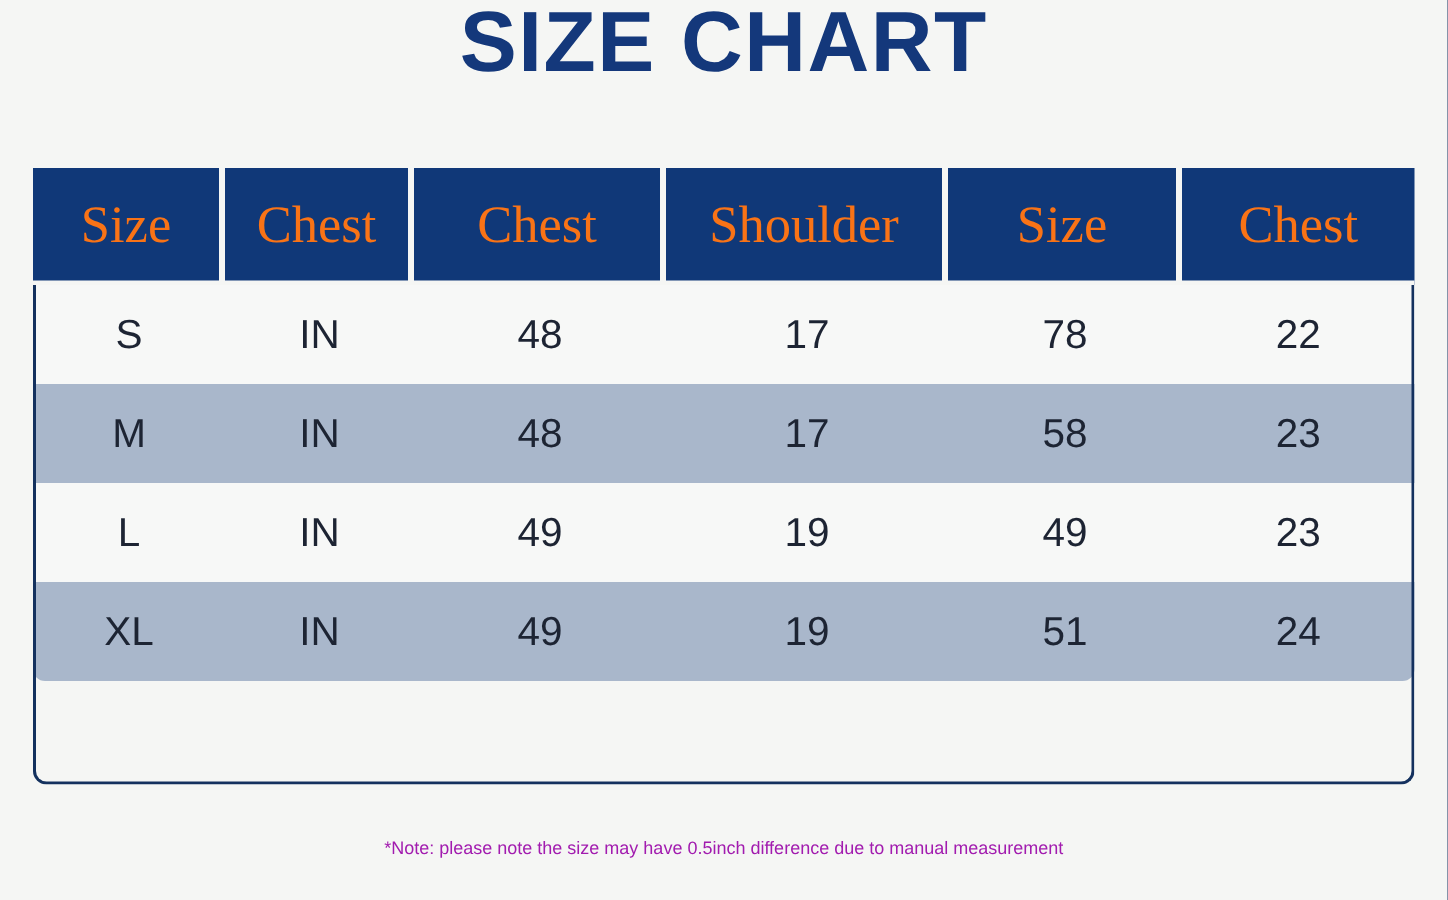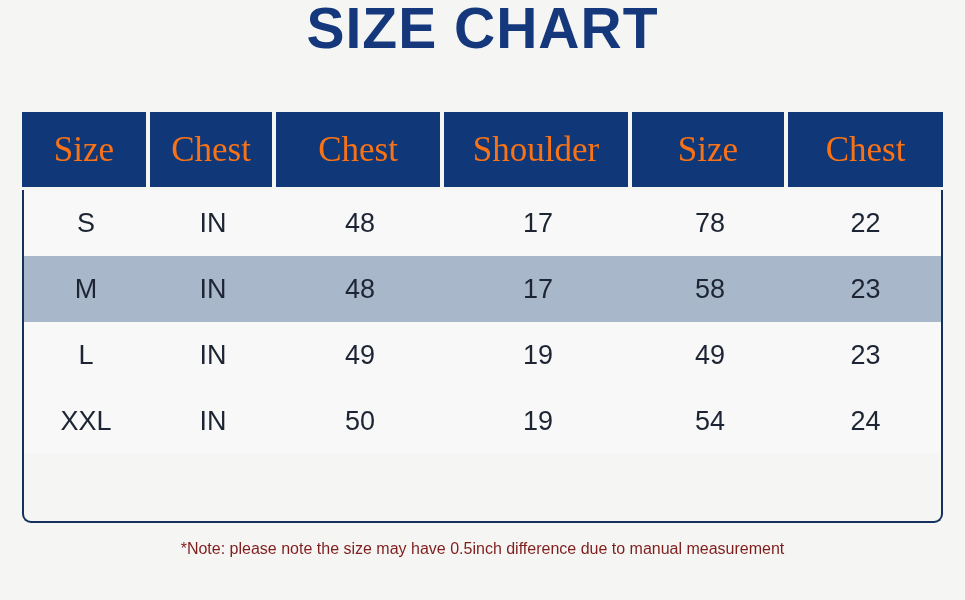--- a/index.html
+++ b/index.html
@@ -101,25 +101,25 @@
   }
 
   tbody tr:first-child td:first-child { }
   tbody tr:last-child td:first-child { border-bottom-left-radius: 8px; }
   tbody tr:last-child td:last-child  { border-bottom-right-radius: 8px; }
 
   
   .note {
     position: absolute;
     left: 0;
-    top: 540px;
+    top: 558px;
     width: 965px;
     text-align: center;
-    font-size: 16px;
-    color: #7f1d1d;
+    font-size: 12px;
+    color: #a21caf;
     font-family: "Liberation Sans", sans-serif;
   }
 </style>
 </head>
 <body>
 
 <div class="page">
 
   <h1 class="title">SIZE CHART</h1>
 
@@ -161,26 +161,26 @@
           <td>23</td>
         </tr>
         <tr class="row-plain">
           <td>L</td>
           <td>IN</td>
           <td>49</td>
           <td>19</td>
           <td>49</td>
           <td>23</td>
         </tr>
-        <tr class="row-plain">
-          <td>XXL</td>
+        <tr class="row-alt">
+          <td>XL</td>
           <td>IN</td>
-          <td>50</td>
+          <td>49</td>
           <td>19</td>
-          <td>54</td>
+          <td>51</td>
           <td>24</td>
         </tr>
       </tbody>
     </table>
     <div class="body-frame"></div>
   </div>
 
   <div class="note">*Note: please note the size may have 0.5inch difference due to manual measurement</div>
 
 </div>

